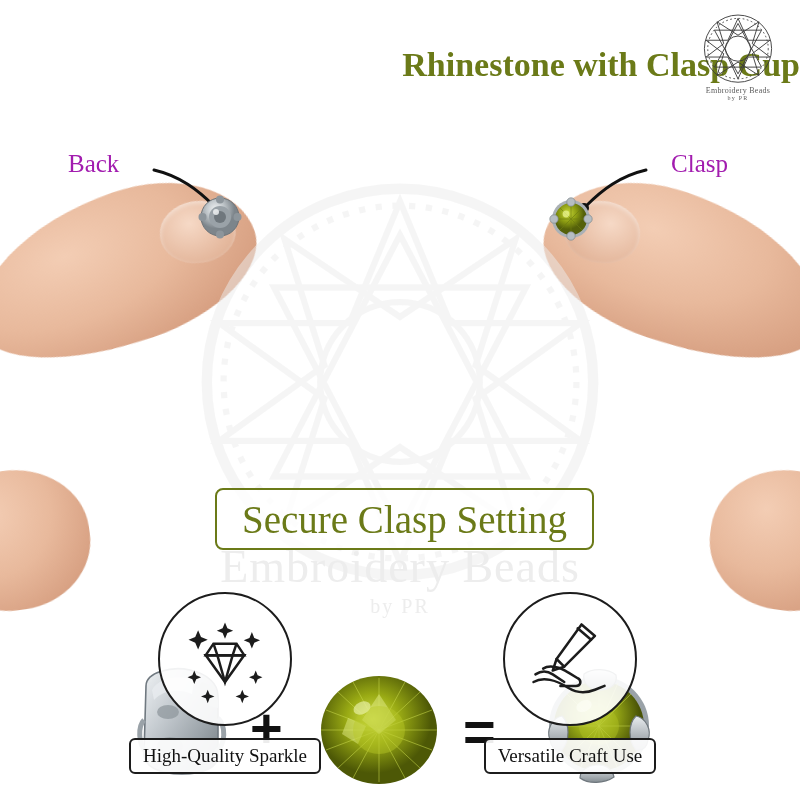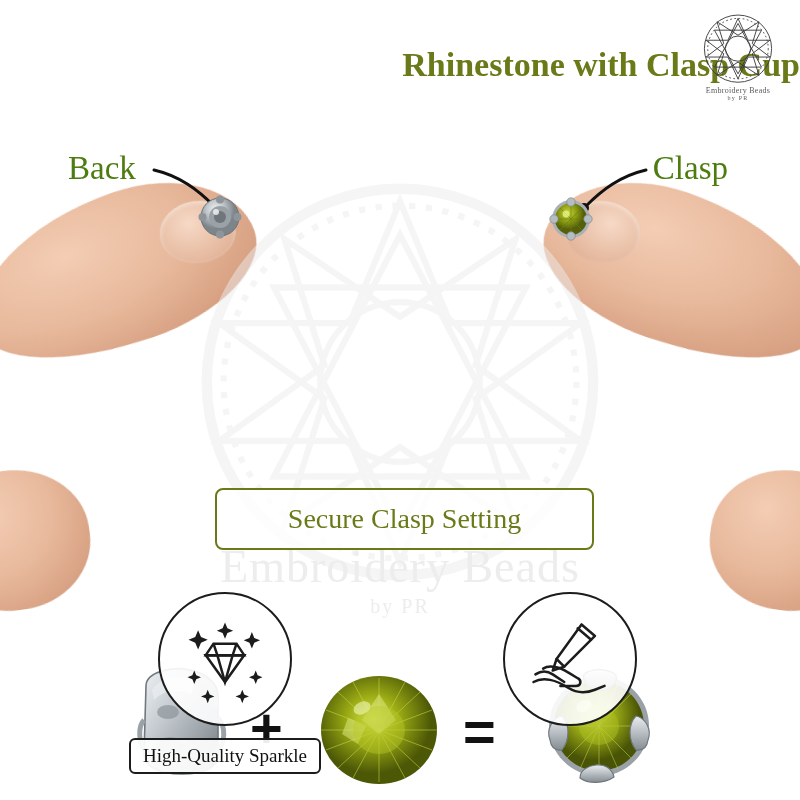--- a/index.html
+++ b/index.html
@@ -80,21 +80,21 @@
 
   
   #logo{position:absolute;right:14px;top:10px;width:96px;height:96px;text-align:center;}
   #logo .logo-caption{
     font-size:8px;color:#5b5b5b;letter-spacing:.3px;margin-top:-12px;
     font-family:"Liberation Serif", serif;
   }
 
   
   .callout{
-    position:absolute;font-size:33px;color:#4d7c0f;
+    position:absolute;font-size:25px;color:#a21caf;
     font-family:"Liberation Serif", serif;
   }
   #label-back{left:68px;top:150px;}
   #label-front{right:72px;top:150px;}
 
   .pointer{position:absolute;pointer-events:none;}
 
   
   .minibead{position:absolute;width:46px;height:46px;}
 
@@ -113,21 +113,21 @@
   #loose-stone{position:absolute;left:318px;top:344px;width:122px;height:112px;}
   #finished-stone{position:absolute;left:540px;top:336px;width:118px;height:120px;}
 
   
   #secure-box{
     position:absolute;left:215px;top:488px;width:375px;height:58px;
     border:2px solid #6b7a18;border-radius:8px;background:rgba(255,255,255,.82);
     display:flex;align-items:center;justify-content:center;
   }
   #secure-box span{
-    font-size:28px;color:#6b7a18;font-family:"Liberation Serif", serif;
+    font-size:39px;color:#6b7a18;font-family:"Liberation Serif", serif;
   }
 
   
   .feature{position:absolute;width:230px;text-align:center;}
   #feature-left{left:110px;top:592px;}
   #feature-right{left:455px;top:592px;}
   .feature .circle{
     width:130px;height:130px;border-radius:50%;
     border:2px solid #1c1c1c;background:rgba(255,255,255,.9);
     margin:0 auto;display:flex;align-items:center;justify-content:center;
@@ -349,15 +349,16 @@
         <g fill="none" stroke="#1c1c1c" stroke-width="2.6" stroke-linecap="round" stroke-linejoin="round">
           <path d="M62 14 L76 26 L44 58 L32 62 L36 50 Z"></path>
           <path d="M58 18 L72 30"></path>
           <path d="M36 50 L44 58"></path>
           <path d="M22 60 C28 56, 40 58, 48 64 L58 70 C62 72, 62 78, 56 78 L40 78"></path>
           <path d="M14 66 C20 62, 26 62, 32 66 L44 74"></path>
           <path d="M12 74 C22 68, 36 72, 48 80 C56 85, 66 86, 76 82 L86 78"></path>
         </g>
       </svg>
     </div>
+    <div class="caption">Versatile Craft Use</div>
   </div>
 
 </div>
 
 </body></html>

